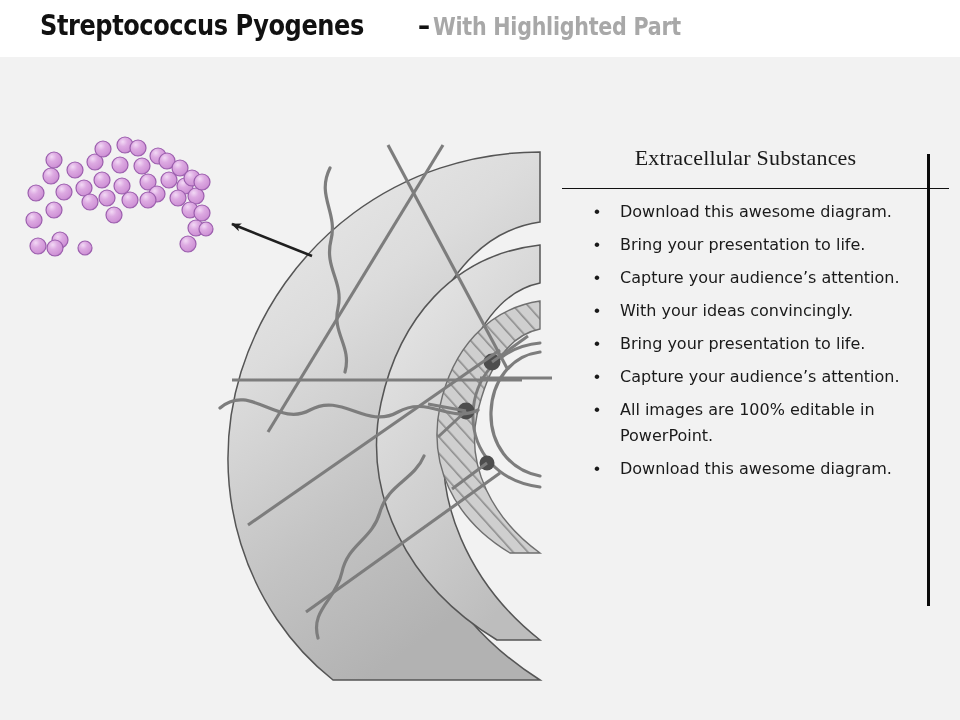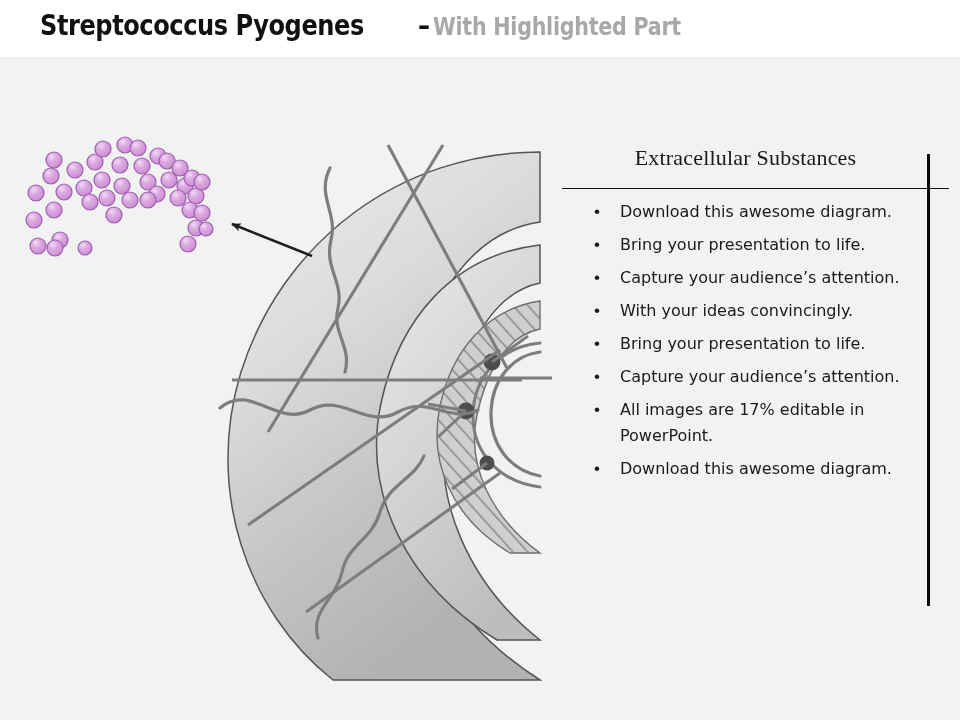--- a/index.html
+++ b/index.html
@@ -330,21 +330,21 @@
         <div class="bullet-row">
           <span class="bullet-dot">•</span>
           <span class="bullet-text">Bring your presentation to life.</span>
         </div>
         <div class="bullet-row">
           <span class="bullet-dot">•</span>
           <span class="bullet-text">Capture your audience’s attention.</span>
         </div>
         <div class="bullet-row">
           <span class="bullet-dot">•</span>
-          <span class="bullet-text">All images are 17% editable in PowerPoint.</span>
+          <span class="bullet-text">All images are 100% editable in PowerPoint.</span>
         </div>
         <div class="bullet-row">
           <span class="bullet-dot">•</span>
           <span class="bullet-text">Download this awesome diagram.</span>
         </div>
       </div>
   </div>
 
 </div>
 

